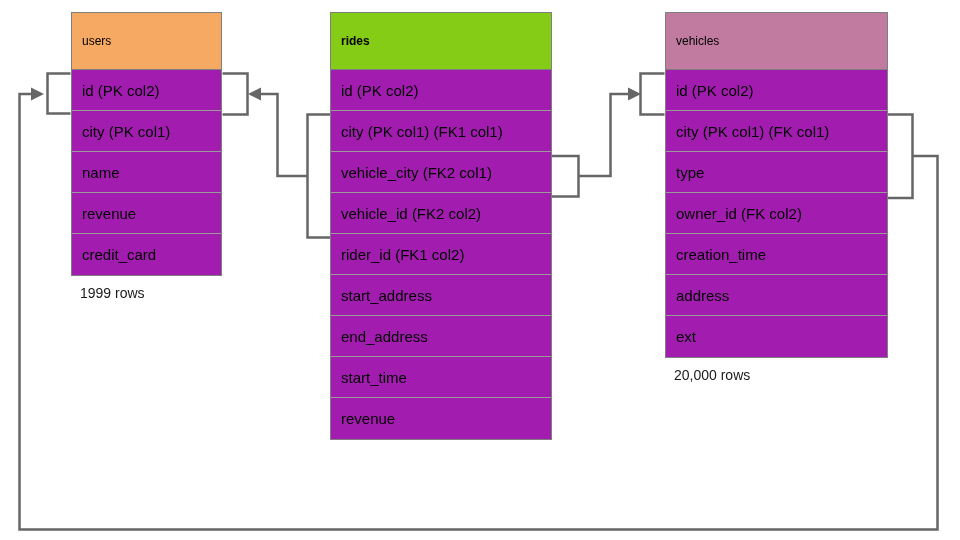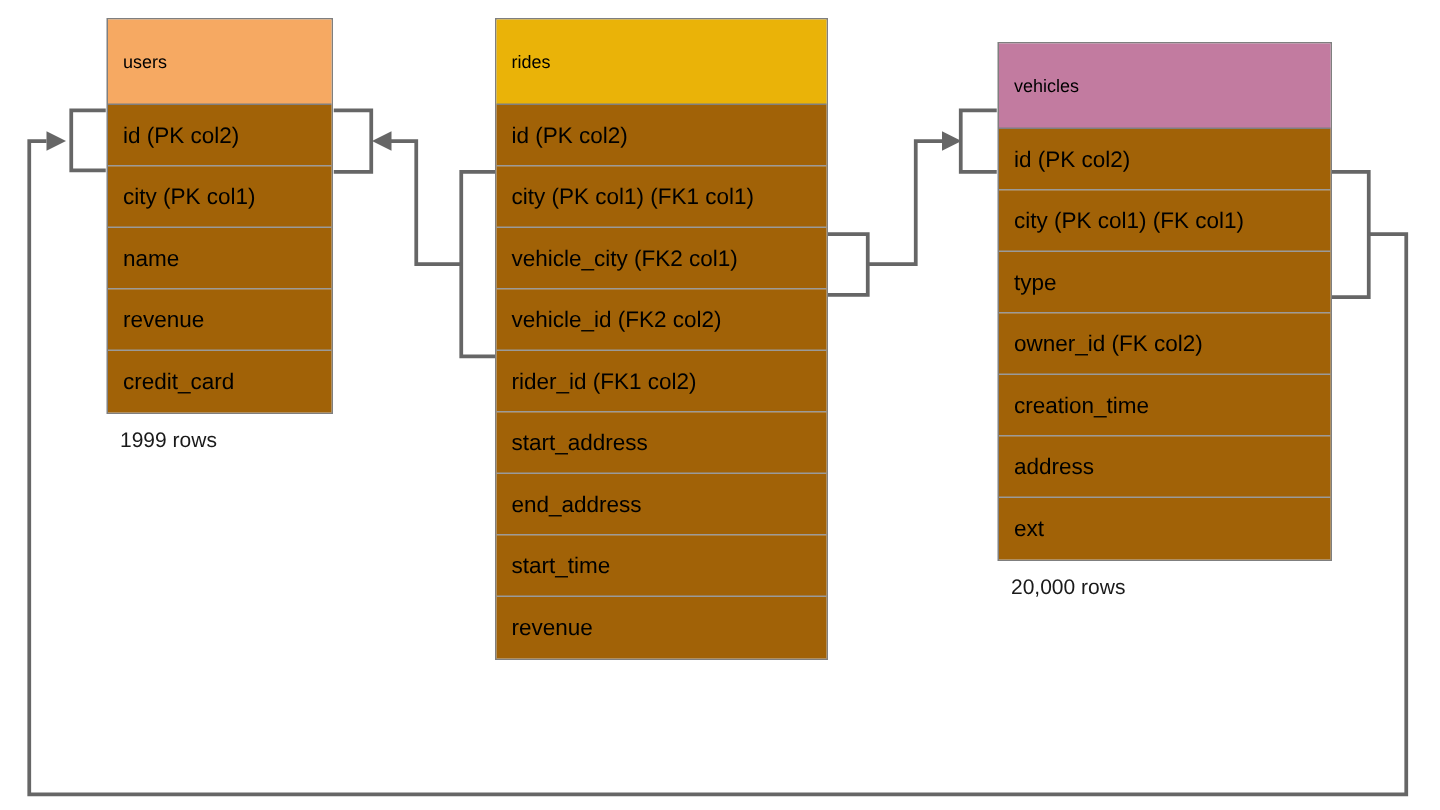--- a/index.html
+++ b/index.html
@@ -24,42 +24,42 @@
     stroke: currentColor;
     stroke-width: 2.5;
   }
   svg.connectors polygon {
     fill: currentColor;
     stroke: none;
   }
   .table-wrap { position: absolute; }
   .t0 { left: 71px;  top: 12px; width: 151px; }
   .t1 { left: 330px; top: 12px; width: 222px; }
-  .t2 { left: 665px; top: 28px; width: 223px; }
+  .t2 { left: 665px; top: 12px; width: 223px; }
   .tbl {
     border: 1px solid #7f7f7f;
     background: #ffffff;
   }
   .tbl-header {
     height: 57px;
     display: flex;
     align-items: center;
     padding: 0 10px;
     font-size: 12px;
     color: #000000;
     border-bottom: 1px solid #7f7f7f;
   }
   .tbl-row {
     height: 41px;
     display: flex;
     align-items: center;
     padding: 0 10px;
     font-size: 15px;
     color: #000000;
-    background: #a16207;
+    background: #a21caf;
     border-bottom: 1px solid #9a9a9a;
   }
   .tbl-row:last-child { border-bottom: none; }
   .rows-label {
     margin: 9px 0 0 9px;
     font-size: 14px;
     color: #1a1a1a;
   }
 </style>
 </head>
@@ -91,21 +91,21 @@
         <div class="tbl-row">id (PK col2)</div>
         <div class="tbl-row">city (PK col1)</div>
         <div class="tbl-row">name</div>
         <div class="tbl-row">revenue</div>
         <div class="tbl-row">credit_card</div>
       </div>
       <div class="rows-label">1999 rows</div>
     </div>
   <div class="table-wrap t1">
       <div class="tbl">
-        <div class="tbl-header" style="background: #eab308;">rides</div>
+        <div class="tbl-header" style="background: #84cc16; font-weight: bold;">rides</div>
         <div class="tbl-row">id (PK col2)</div>
         <div class="tbl-row">city (PK col1) (FK1 col1)</div>
         <div class="tbl-row">vehicle_city (FK2 col1)</div>
         <div class="tbl-row">vehicle_id (FK2 col2)</div>
         <div class="tbl-row">rider_id (FK1 col2)</div>
         <div class="tbl-row">start_address</div>
         <div class="tbl-row">end_address</div>
         <div class="tbl-row">start_time</div>
         <div class="tbl-row">revenue</div>
       </div>

